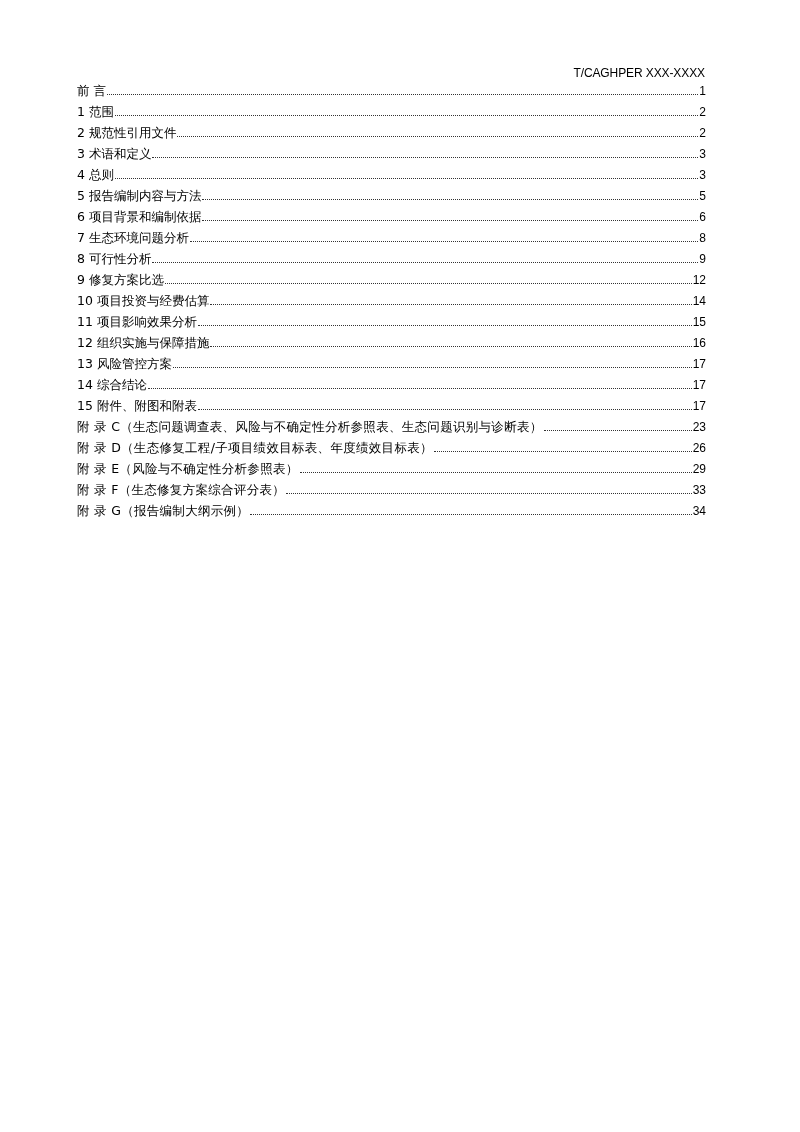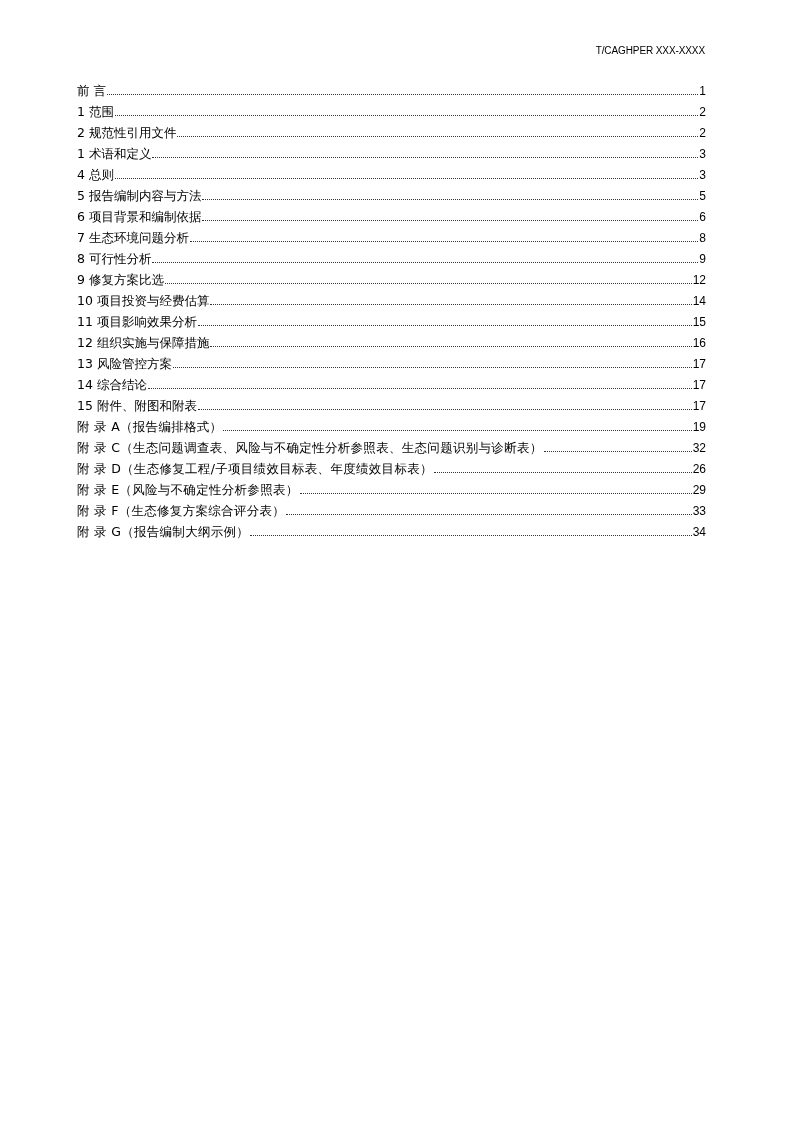--- a/index.html
+++ b/index.html
@@ -10,24 +10,24 @@
   body {
     width: 800px;
     height: 1132px;
     position: relative;
     overflow: hidden;
     color: #000;
     font-family: "DejaVu Sans", "Liberation Sans", sans-serif;
   }
   .header-code {
     position: absolute;
-    top: 45px;
+    top: 66px;
     right: 95px;
     font-family: "Liberation Sans", sans-serif;
-    font-size: 10px;
+    font-size: 12px;
     color: #000;
     letter-spacing: -0.1px;
   }
   .toc {
     position: absolute;
     left: 77px;
     top: 78px;
     width: 629px;
   }
   .toc-row {
@@ -83,21 +83,21 @@
     <span class="toc-title">1 范围</span>
     <span class="toc-dots"></span>
     <span class="toc-page">2</span>
   </div>
   <div class="toc-row">
     <span class="toc-title">2 规范性引用文件</span>
     <span class="toc-dots"></span>
     <span class="toc-page">2</span>
   </div>
   <div class="toc-row">
-    <span class="toc-title">1 术语和定义</span>
+    <span class="toc-title">3 术语和定义</span>
     <span class="toc-dots"></span>
     <span class="toc-page">3</span>
   </div>
   <div class="toc-row">
     <span class="toc-title">4 总则</span>
     <span class="toc-dots"></span>
     <span class="toc-page">3</span>
   </div>
   <div class="toc-row">
     <span class="toc-title">5 报告编制内容与方法</span>
@@ -148,28 +148,23 @@
     <span class="toc-title">14 综合结论</span>
     <span class="toc-dots"></span>
     <span class="toc-page">17</span>
   </div>
   <div class="toc-row">
     <span class="toc-title">15 附件、附图和附表</span>
     <span class="toc-dots"></span>
     <span class="toc-page">17</span>
   </div>
   <div class="toc-row appendix">
-    <span class="toc-title">附 录 A（报告编排格式）</span>
-    <span class="toc-dots"></span>
-    <span class="toc-page">19</span>
-  </div>
-  <div class="toc-row appendix">
     <span class="toc-title">附 录 C（生态问题调查表、风险与不确定性分析参照表、生态问题识别与诊断表）</span>
     <span class="toc-dots"></span>
-    <span class="toc-page">32</span>
+    <span class="toc-page">23</span>
   </div>
   <div class="toc-row appendix">
     <span class="toc-title">附 录 D（生态修复工程/子项目绩效目标表、年度绩效目标表）</span>
     <span class="toc-dots"></span>
     <span class="toc-page">26</span>
   </div>
   <div class="toc-row appendix">
     <span class="toc-title">附 录 E（风险与不确定性分析参照表）</span>
     <span class="toc-dots"></span>
     <span class="toc-page">29</span>

